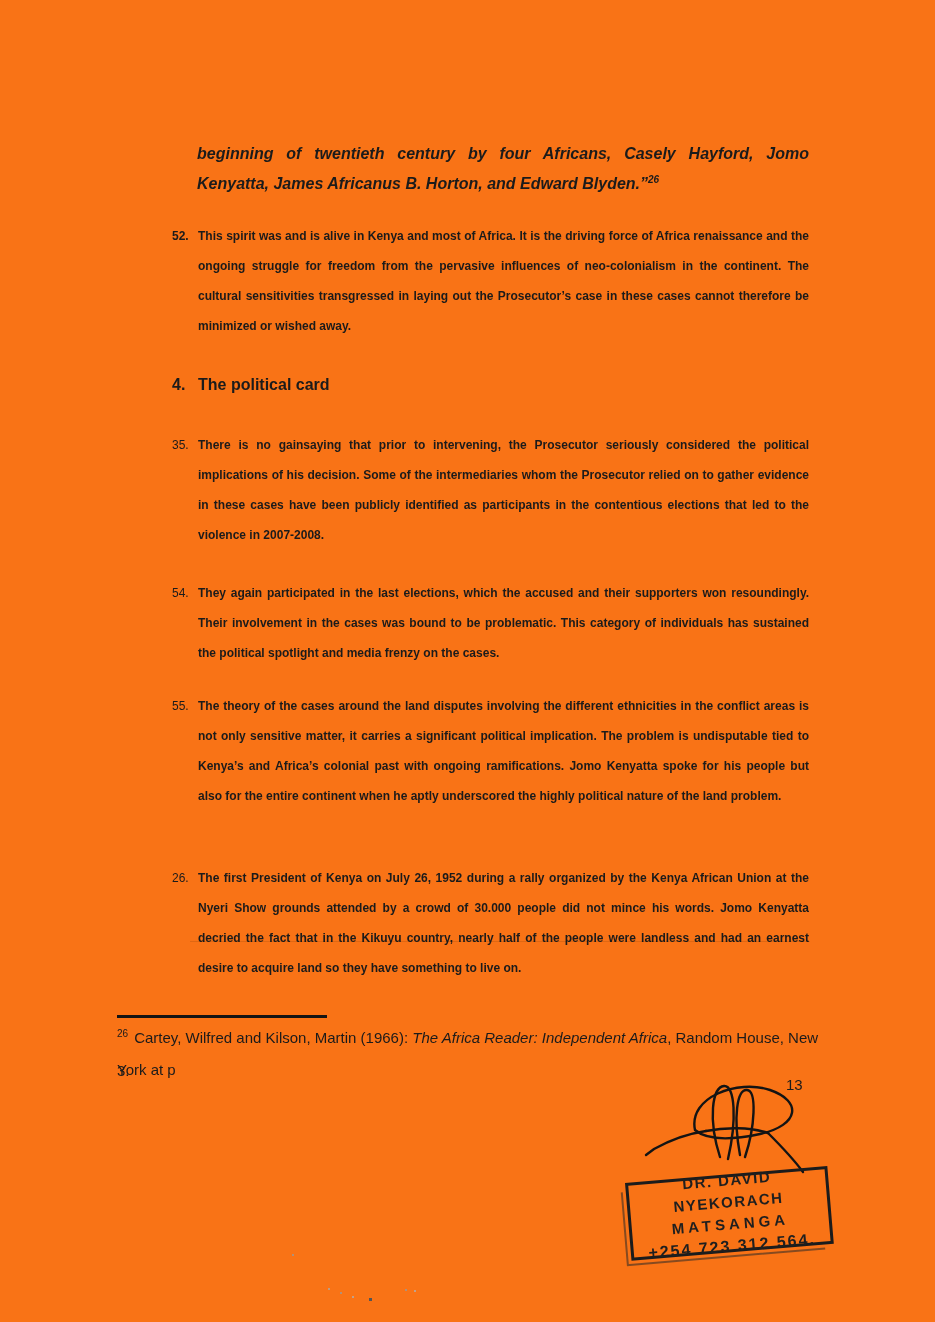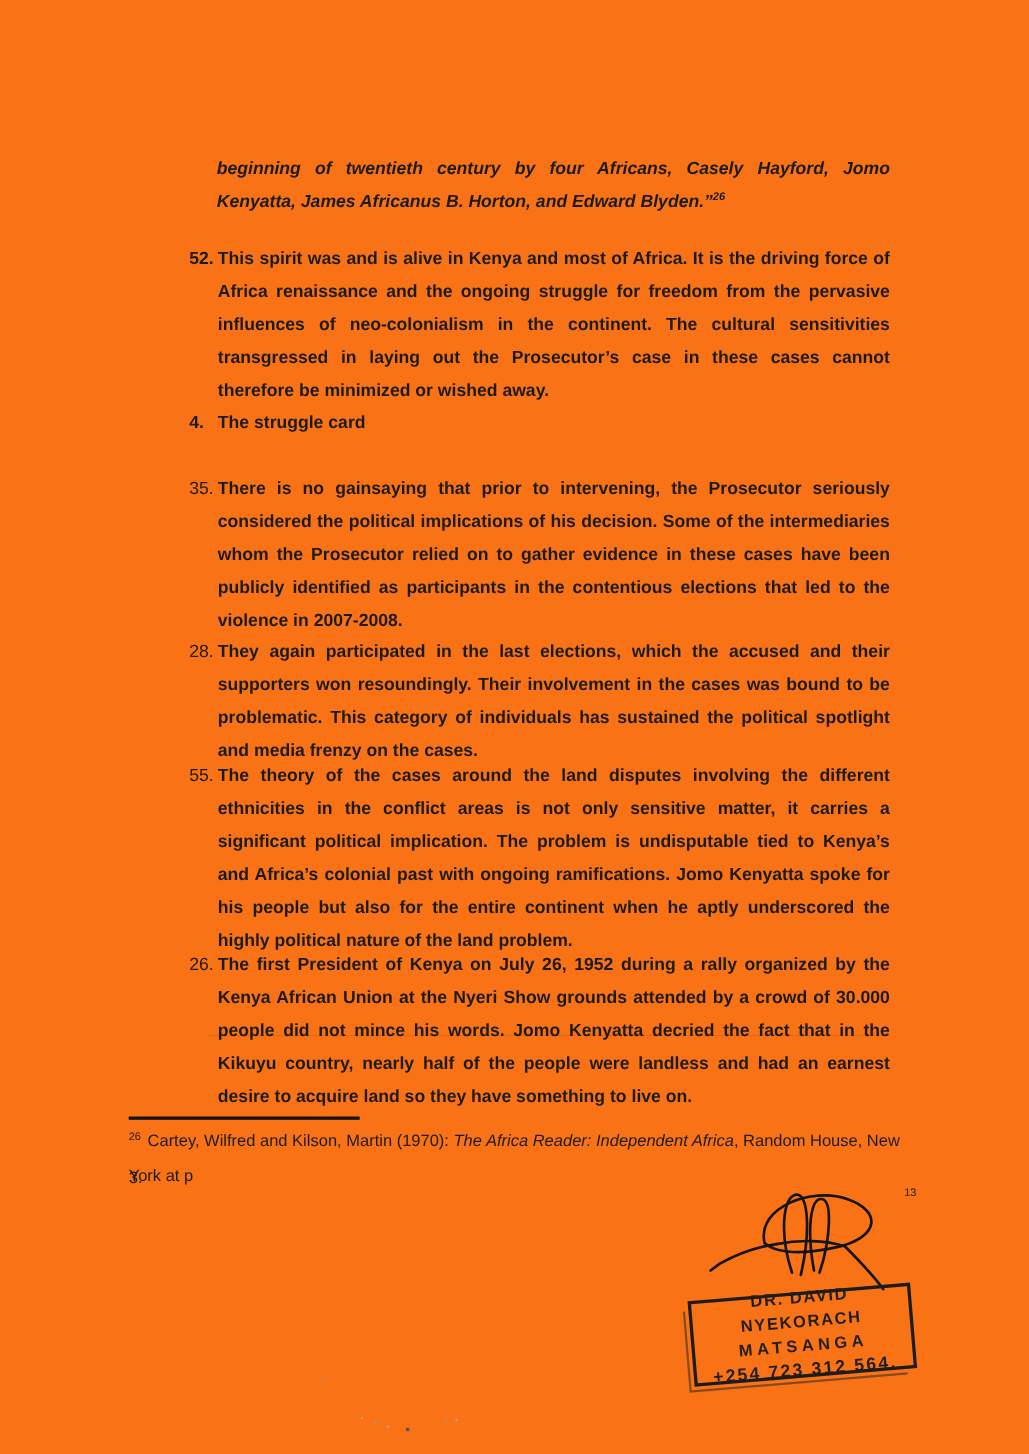--- a/index.html
+++ b/index.html
@@ -17,21 +17,21 @@
   .quote{
     position:absolute;left:197px;top:139px;width:612px;
     font-style:italic;font-weight:bold;
     font-size:16px;line-height:30px;
     text-align:justify;
   }
   .quote sup{font-size:10px;line-height:0;font-style:italic;}
   .para{
     position:absolute;left:172px;width:637px;
     display:flex;align-items:flex-start;
-    font-size:16px;line-height:30px;
+    font-size:12px;line-height:30px;
   }
   .para .num{flex:none;width:26px;}
   .para .ptxt{flex:1;text-align:justify;font-weight:bold;}
   .para.bold-num .num{font-weight:bold;}
   .p52{top:221px;}
   .p53{top:430px;}
   .p54{top:578px;}
   .p55{top:691px;}
   .p56{top:863px;}
   .heading{
@@ -54,21 +54,21 @@
     font-size:15px;line-height:32px;
   }
   .footnote sup{font-size:10px;line-height:0;margin-right:6px;}
   .footnote .fn-title{font-style:italic;text-align:right;}
   .footnote-line2{
     position:absolute;left:117px;top:1055px;
     font-size:15px;line-height:32px;
   }
   .page-number{
     position:absolute;left:786px;top:1076px;
-    font-size:10px;line-height:18px;margin-left:36px;
+    font-size:15px;line-height:18px;
   }
   
   .signature{
     position:absolute;left:620px;top:1075px;width:230px;height:190px;
     pointer-events:none;
   }
   
   .stamp{
     position:absolute;left:625px;top:1183px;width:203px;height:78px;
     transform:rotate(-4.8deg);transform-origin:top left;
@@ -101,48 +101,48 @@
     <span>beginning of twentieth century by four Africans, Casely Hayford, Jomo Kenyatta, James Africanus B. Horton, and Edward Blyden.”</span><sup>26</sup>
   </div>
 
   <div class="para p52 bold-num">
     <span class="num">52.</span>
     <div class="ptxt">This spirit was and is alive in Kenya and most of Africa. It is the driving force of Africa renaissance and the ongoing struggle for freedom from the pervasive influences of neo-colonialism in the continent.  The cultural sensitivities transgressed in laying out the Prosecutor’s case  in these cases cannot therefore be minimized or wished away.</div>
   </div>
 
   <div class="heading">
     <span class="num">4.</span>
-    <span>The struggle card</span>
+    <span>The political card</span>
   </div>
 
   <div class="para p53">
     <span class="num">35.</span>
     <div class="ptxt">There is no gainsaying that prior to intervening, the Prosecutor seriously considered the political implications of his decision.  Some of the intermediaries whom the Prosecutor relied on to gather evidence in these cases have been publicly identified as participants in the contentious elections that led to the violence in 2007-2008.</div>
   </div>
 
   <div class="para p54">
-    <span class="num">28.</span>
+    <span class="num">54.</span>
     <div class="ptxt">They again participated in the last elections, which the accused and their supporters won resoundingly.  Their involvement in the cases was bound to be problematic. This category of individuals has sustained the political spotlight and media frenzy on the cases.</div>
   </div>
 
   <div class="para p55">
     <span class="num">55.</span>
     <div class="ptxt">The theory of the cases around the land disputes involving the different ethnicities in the conflict areas is not only sensitive matter, it carries a significant political implication. The problem is undisputable tied to Kenya’s and Africa’s colonial past with ongoing ramifications.  Jomo Kenyatta spoke for his people but also for the entire continent when he aptly underscored the highly political nature of the land problem.</div>
   </div>
 
   <div class="para p56">
     <span class="num">26.</span>
     <div class="ptxt">The first President of Kenya on July 26, 1952 during a rally organized by the Kenya African Union at the Nyeri Show grounds attended by a crowd of 30.000 people did not mince his words.  Jomo Kenyatta decried the fact that in the Kikuyu country, nearly half of the people were landless and had an earnest desire to acquire land so they have something to live on.</div>
   </div>
 
   <div class="scan-streak"></div>
 
   <div class="footnote-rule"></div>
   <div class="footnote">
-    <sup>26</sup><span>Cartey, Wilfred and Kilson, Martin (1970): </span><span class="fn-title">The Africa Reader: Independent Africa</span><span>, Random House, New York at p</span>
+    <sup>26</sup><span>Cartey, Wilfred and Kilson, Martin (1966): </span><span class="fn-title">The Africa Reader: Independent Africa</span><span>, Random House, New York at p</span>
   </div>
   <div class="footnote-line2">3.</div>
 
   <div class="page-number">13</div>
 
   <svg class="signature" viewBox="0 0 230 190" xmlns="http://www.w3.org/2000/svg" fill="none" stroke="#141414" stroke-width="2.4" stroke-linecap="round">
     <path d="M26,80 l8,-6 C52,64 72,58 86,56"></path>
     <path d="M75,55 C68,22 118,4 150,15 C182,26 180,50 140,59 C112,65 88,66 75,55 Z"></path>
     <path d="M100,82 C88,45 92,12 104,11 C115,10 117,45 108,84"></path>
     <path d="M120,80 C113,42 117,14 127,15 C137,16 135,52 125,82"></path>

